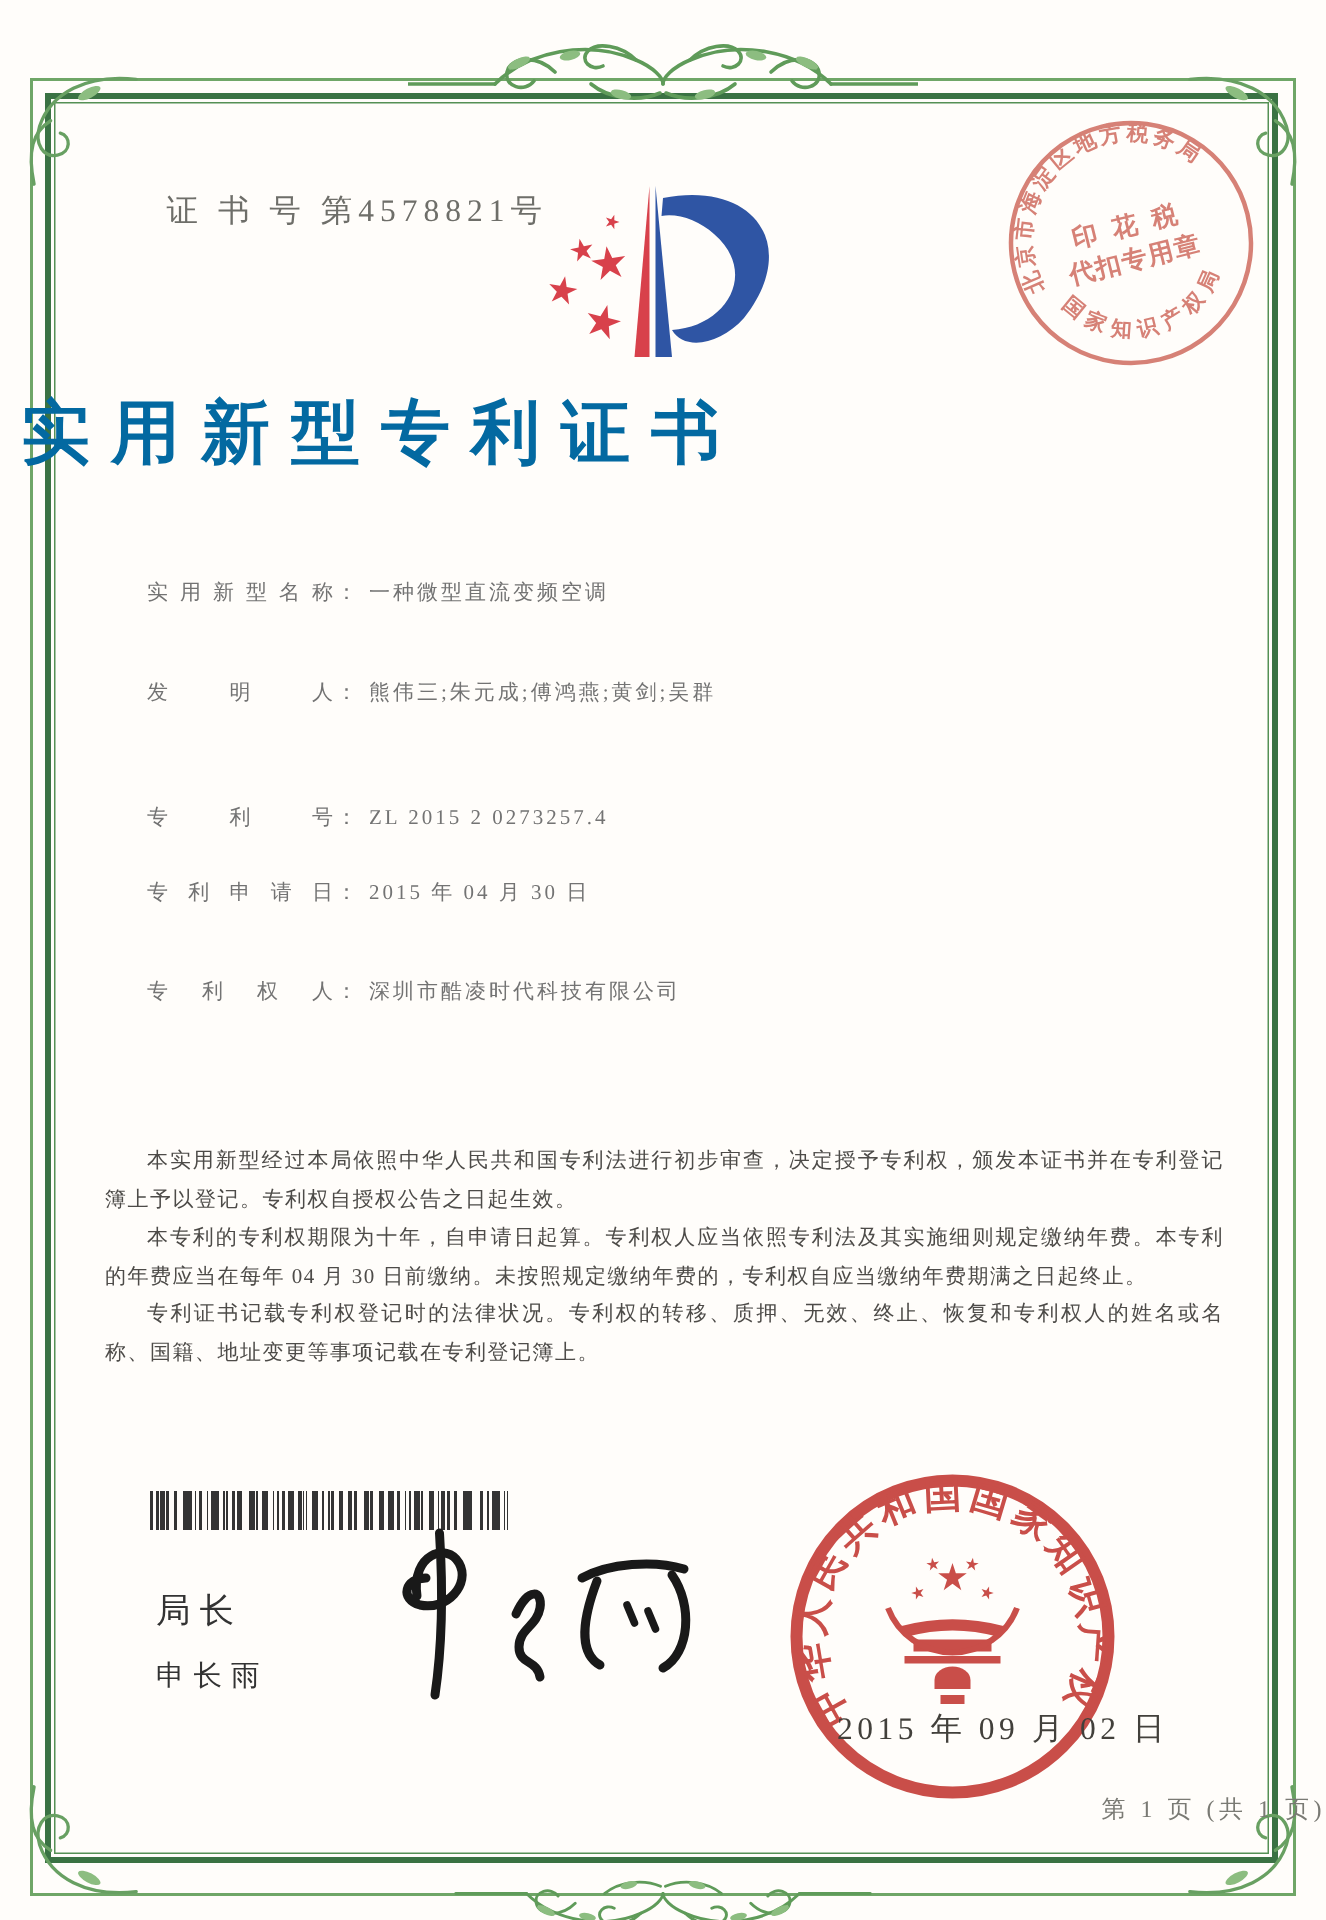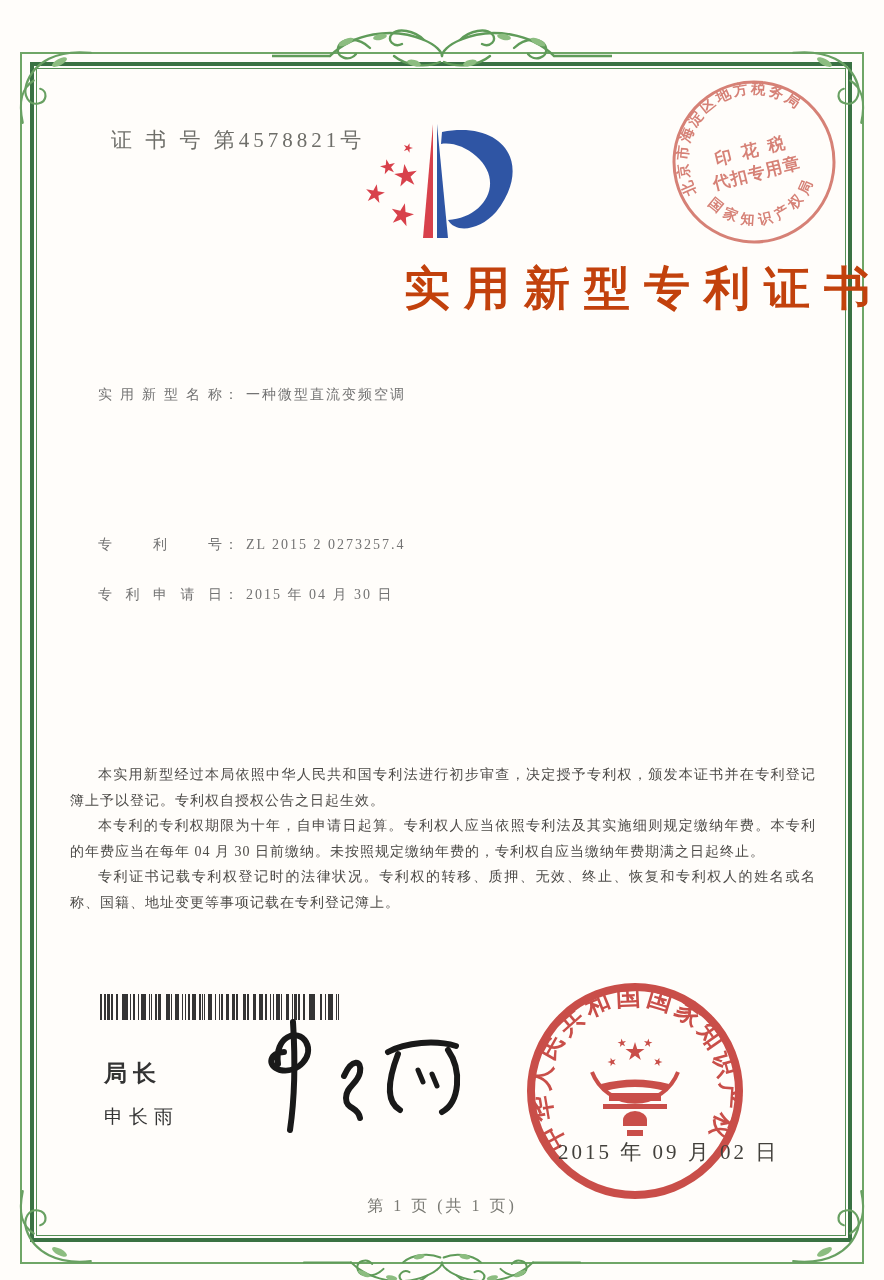--- a/index.html
+++ b/index.html
@@ -26,52 +26,52 @@
   .corner { position:absolute; width:92px; height:92px; z-index:2; }
   
   .content { position:absolute; inset:0; z-index:3; }
   .cert-no {
     position:absolute; left:100px; top:126px;
     font-size:21px; letter-spacing:4px; color:#6e6e69;margin-left:11px;
   }
   .logo { position:absolute; left:338px; top:116px; width:224px; height:134px; }
   .title {
     position:absolute; left:0; top:258px; width:100%;
-    text-align:right; font-size:46px; font-weight:700;
-    letter-spacing:14px; color:#c2410c; text-indent:14px;
+    text-align:left; font-size:46px; font-weight:700;
+    letter-spacing:14px; color:#0369a1; text-indent:14px;
   }
   .field-row { position:absolute; left:98px; width:690px; font-size:14px; color:#737373; letter-spacing:2px; white-space:nowrap; }
   .flabel { display:inline-block; width:126px; text-align:justify; text-align-last:justify; vertical-align:bottom; }
   .fcolon { display:inline-block; margin-right:6px; }
   .paras {
     position:absolute; left:70px; top:762px; width:746px;
     font-size:14px; line-height:1.83; letter-spacing:1px;
     color:#4d4b48; text-align:justify;
   }
   .paras p { text-indent:2em; }
   
   .barcode {
     position:absolute; left:100px; top:994px; width:240px; height:26px; opacity:.88;
     background:
       repeating-linear-gradient(90deg,#191919 0 2px,transparent 2px 5px,#191919 5px 6px,transparent 6px 11px),
       repeating-linear-gradient(90deg,#191919 0 1px,transparent 1px 7px,#191919 7px 10px,transparent 10px 17px),
       repeating-linear-gradient(90deg,transparent 0 4px,#191919 4px 5px,transparent 5px 13px);
   }
-  .signer-title { position:absolute; left:104px; top:1058px; font-size:23px; letter-spacing:6px; color:#333;font-weight:bold; }
+  .signer-title { position:absolute; left:104px; top:1058px; font-size:23px; letter-spacing:6px; color:#333; }
   .signer-name  { position:absolute; left:104px; top:1104px; font-size:19px; letter-spacing:6px; color:#333; }
   .signature { position:absolute; left:238px; top:1012px; width:260px; height:140px; }
   
   .seal-main { position:absolute; left:524px; top:980px; width:222px; height:222px; opacity:.92; }
   .seal-tax  { position:absolute; left:668px; top:76px; width:172px; height:172px; transform:rotate(-14deg); opacity:.85; }
   .issue-date {
     position:absolute; left:558px; top:1138px; font-size:21px;
     letter-spacing:3px; color:#42403b; z-index:4;
   }
   .footer {
-    position:absolute; left:0; top:1196px; width:100%; text-align:center;
+    position:absolute; left:0; top:1196px; width:100%; text-align:right;
     font-size:16px; letter-spacing:3px; color:#7a7a74;
   }
   .seal-ring-text { font-family:"Liberation Serif","DejaVu Serif",serif; fill:#c5403a; }
 </style>
 </head>
 <body>
 
 <div id="page">
 
   <svg width="0" height="0" style="position:absolute" aria-hidden="true">
@@ -138,25 +138,31 @@
       <polygon points="95,8 85,122 95,122" fill="#d8414b"></polygon>
       <polygon points="99,8 99,122 110,122" fill="#2f55a4"></polygon>
       <path d="M104,16 C165,4 196,48 158,96 C142,114 118,118 110,104 C146,102 168,66 138,40 C128,31 114,26 103,28 Z" fill="#2f55a4"></path>
     </svg>
 
     <div class="title">实用新型专利证书</div>
 
     <div class="field-row" style="top:386px;">
       <span class="flabel">实用新型名称</span><span class="fcolon">：</span><span>一种微型直流变频空调</span>
     </div>
+    <div class="field-row" style="top:453px;">
+      <span class="flabel">发明人</span><span class="fcolon">：</span><span>熊伟三;朱元成;傅鸿燕;黄剑;吴群</span>
+    </div>
     <div class="field-row" style="top:519px;margin-top:17px;">
       <span class="flabel">专利号</span><span class="fcolon">：</span><span>ZL 2015 2 0273257.4</span>
     </div>
     <div class="field-row" style="top:586px;">
       <span class="flabel">专利申请日</span><span class="fcolon">：</span><span>2015 年 04 月 30 日</span>
+    </div>
+    <div class="field-row" style="top:652px;">
+      <span class="flabel">专利权人</span><span class="fcolon">：</span><span>深圳市酷凌时代科技有限公司</span>
     </div>
 
     <div class="paras">
       <p>本实用新型经过本局依照中华人民共和国专利法进行初步审查，决定授予专利权，颁发本证书并在专利登记簿上予以登记。专利权自授权公告之日起生效。</p>
       <p>本专利的专利权期限为十年，自申请日起算。专利权人应当依照专利法及其实施细则规定缴纳年费。本专利的年费应当在每年 04 月 30 日前缴纳。未按照规定缴纳年费的，专利权自应当缴纳年费期满之日起终止。</p>
       <p>专利证书记载专利权登记时的法律状况。专利权的转移、质押、无效、终止、恢复和专利权人的姓名或名称、国籍、地址变更等事项记载在专利登记簿上。</p>
     </div>
 
     <div class="barcode"></div>
 

